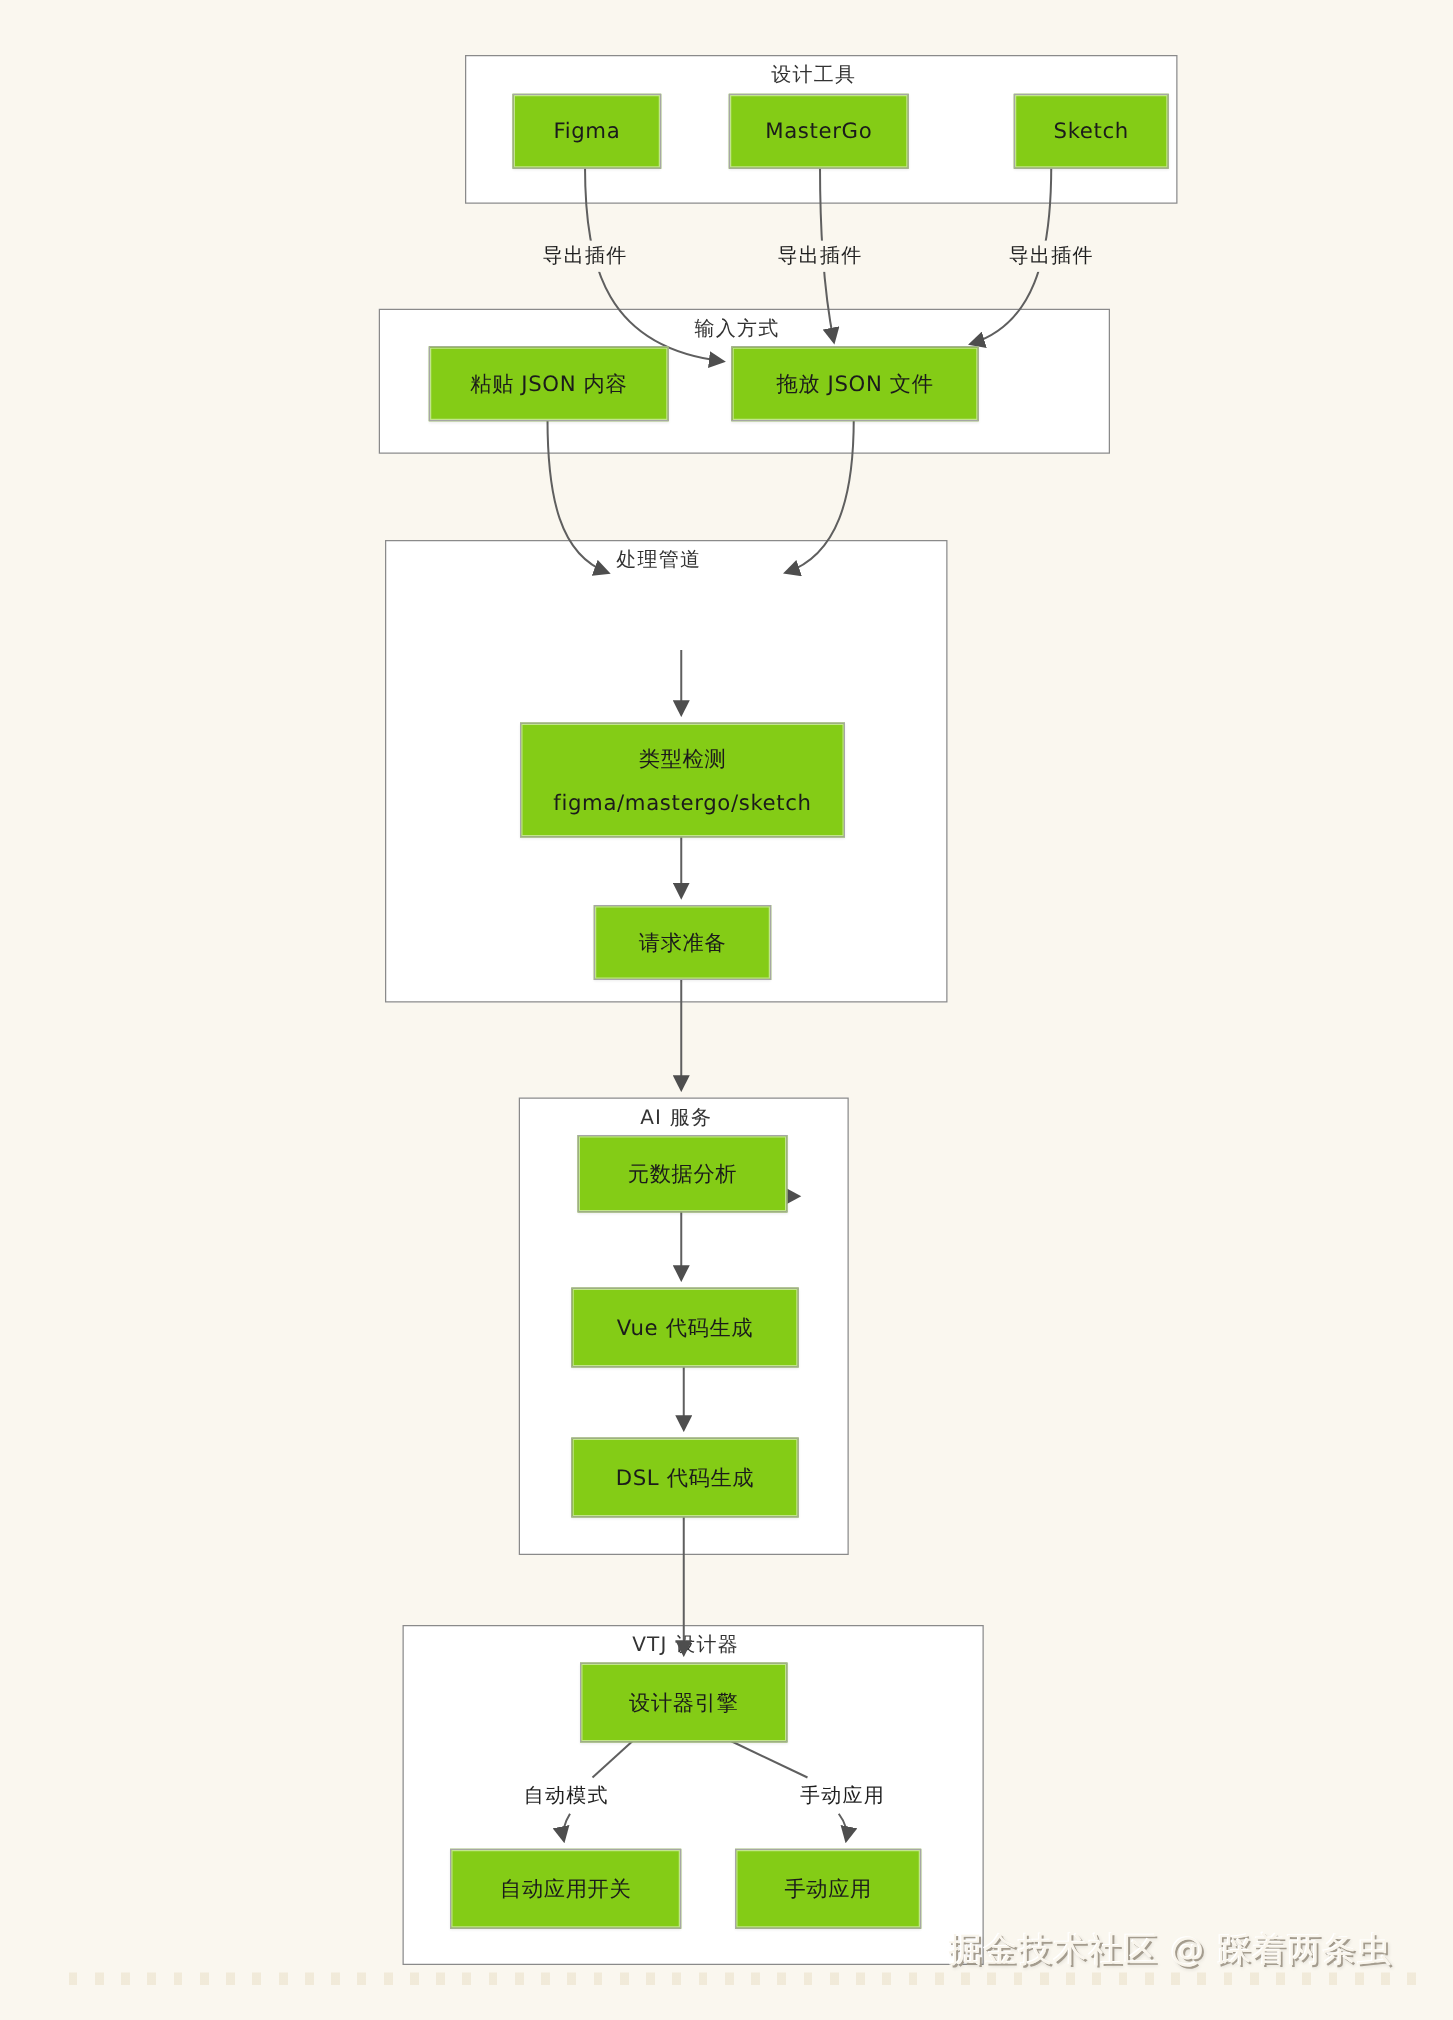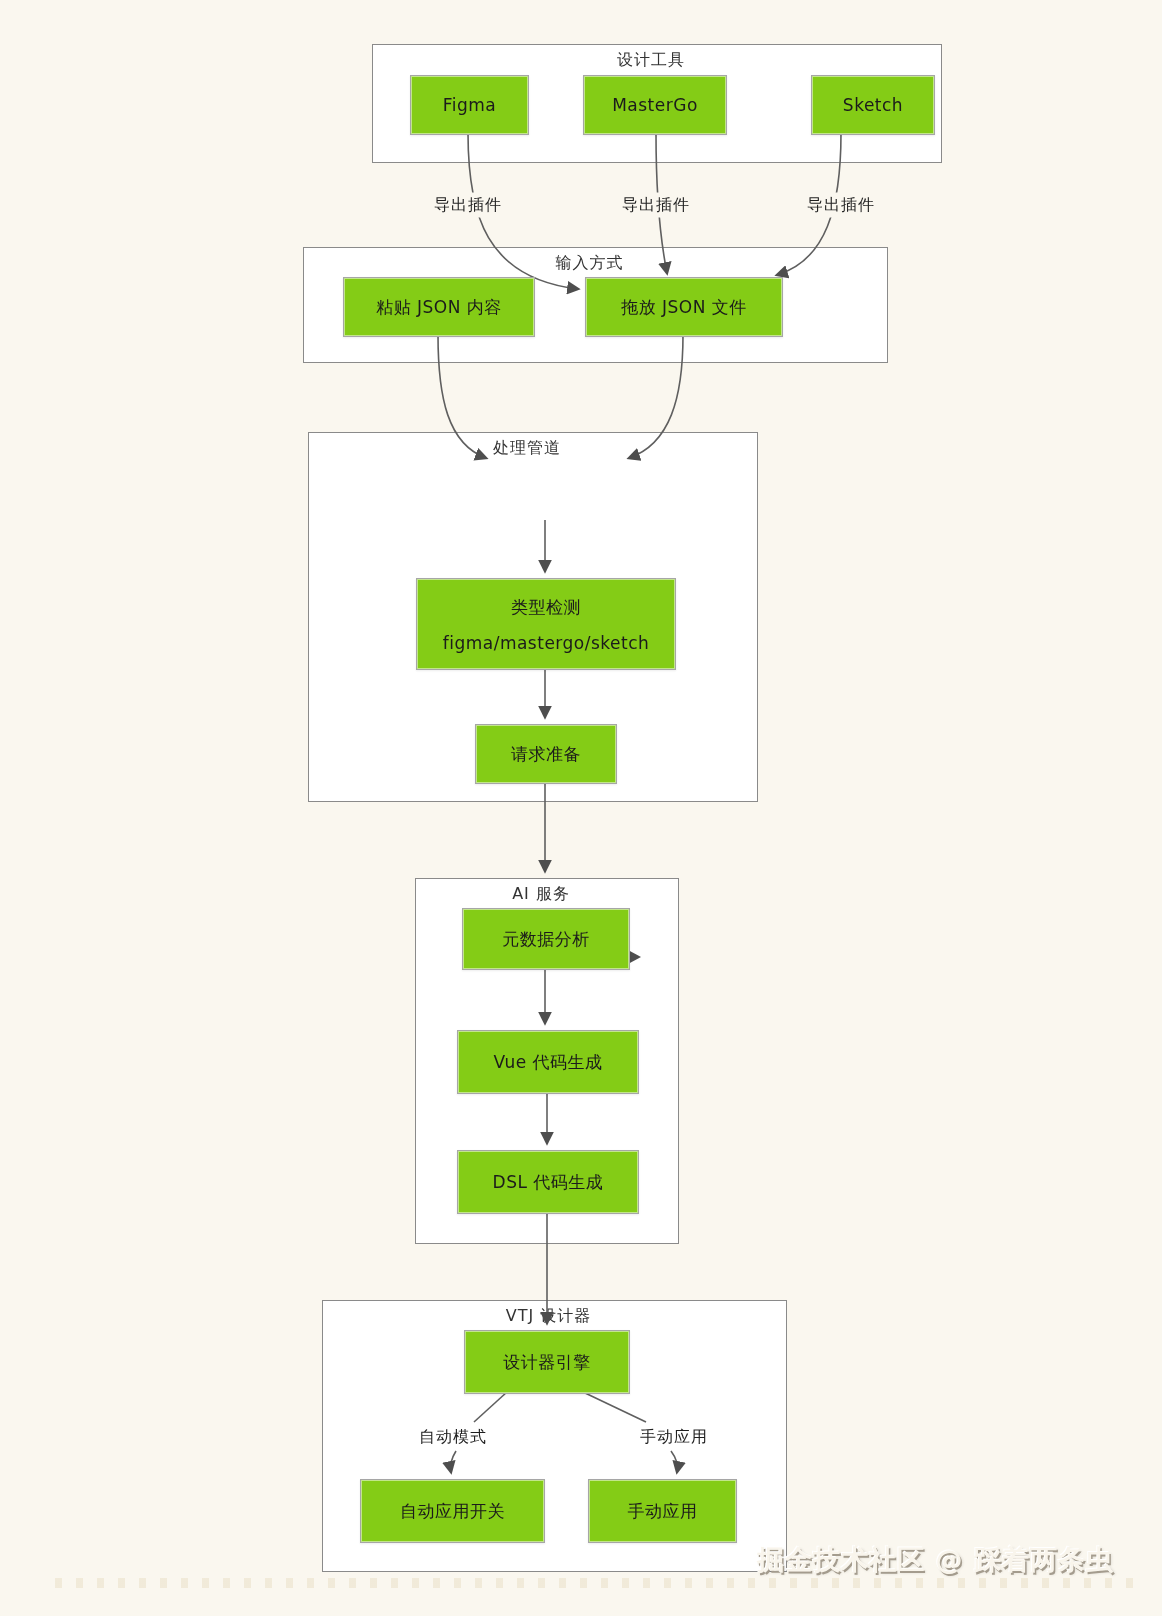--- a/index.html
+++ b/index.html
@@ -56,21 +56,21 @@
 
   #g-vtj{left:322px;top:1300px;width:463px;height:270px;}
   #n-engine{left:464px;top:1330px;width:164px;height:62px;}
   #lbl-auto{left:453px;top:1437px;}
   #lbl-manual{left:674px;top:1437px;}
   #n-autoswitch{left:360px;top:1479px;width:183px;height:62px;}
   #n-manual{left:588px;top:1479px;width:147px;height:62px;}
 
   .watermark{
     position:absolute;right:48px;top:1542px;z-index:6;
-    font-size:27px;font-weight:700;letter-spacing:1px;
+    font-size:27px;font-weight:400;letter-spacing:1px;
     color:#f9f5ec;
     text-shadow:-1px -1px 0 #ffffff, 1.5px 1.5px 0 #a49c8e, 2px 2px 3px rgba(0,0,0,0.12);
     white-space:nowrap;
   }
   .dots-row{
     position:absolute;left:55px;top:1578px;width:1085px;height:10px;z-index:0;
     background:repeating-linear-gradient(90deg,#eee6d2 0 7px,transparent 7px 21px);
     opacity:0.75;
   }
 </style>

